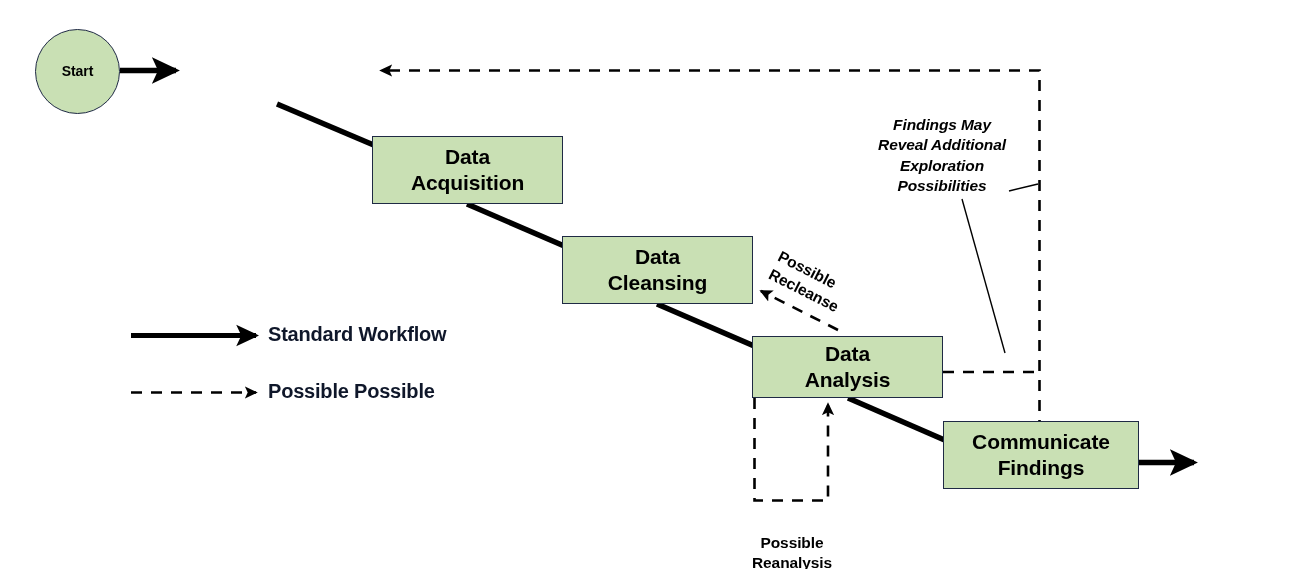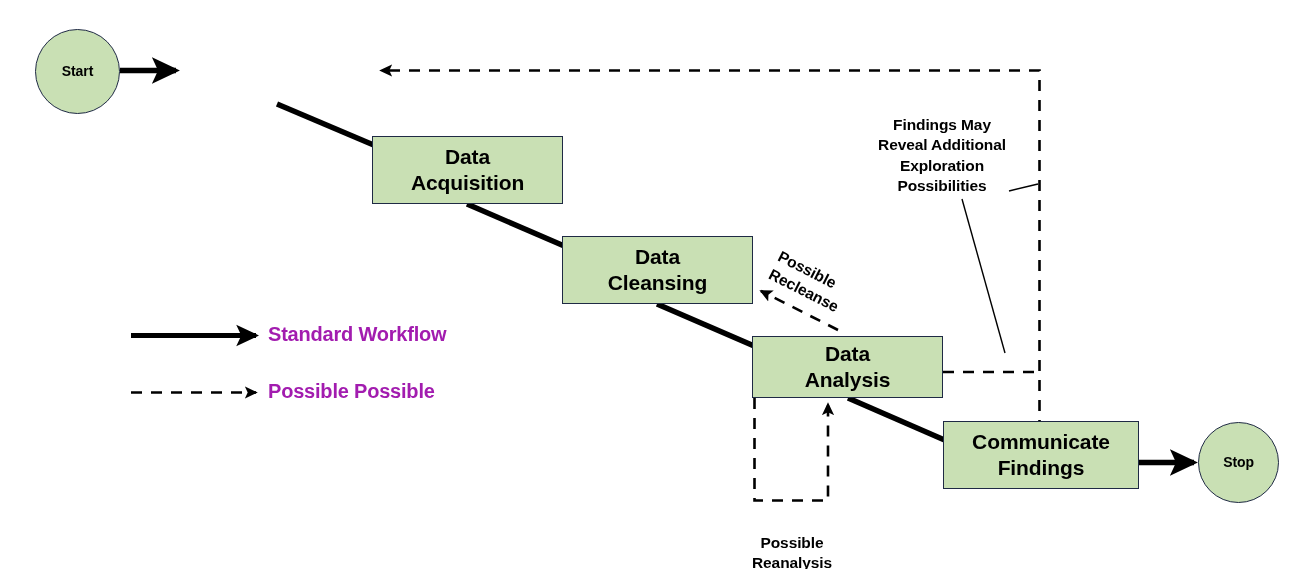--- a/index.html
+++ b/index.html
@@ -66,21 +66,21 @@
   .annot.rot {
     transform-origin: left top;
     white-space: pre-line;
     text-align: left;
   }
   .legend-label {
     position: absolute;
     font-family: "Liberation Sans", sans-serif;
     font-weight: bold;
     font-size: 20px;
-    color: #a21caf;
+    color: #0f172a;
     white-space: nowrap;
     letter-spacing: -0.2px;
   }
 </style>
 </head>
 <body>
 
 <div id="canvas">
 
   <svg class="layer" viewBox="0 0 1292 569">
@@ -142,35 +142,32 @@
   <div class="node box" style="left:752px; top:336px; width:191px; height:62px;">
     <span class="label">Data
 Analysis</span>
   </div>
 
   <div class="node box" style="left:943px; top:421px; width:196px; height:68px;">
     <span class="label">Communicate
 Findings</span>
   </div>
 
-  <div class="node terminator" style="left:1198px; top:422px; width:81px; height:81px;">
-    <span class="label">Stop</span>
-  </div>
 
   <div class="annot rot center" style="left:793px; top:228px; width:130px; transform: rotate(27deg);">
     <span>Possible
 Recleanse</span>
   </div>
 
   <div class="annot center" style="left:722px; top:512px; width:140px;">
     <span>Possible
 Reanalysis</span>
   </div>
 
-  <div class="annot center" style="left:866px; top:94px; width:152px;">
+  <div class="annot center" style="left:866px; top:94px; width:152px;font-style:italic;">
     <span>Findings May
 Reveal Additional
 Exploration
 Possibilities</span>
   </div>
 
   <div>
     <div class="legend-label" style="left:268px; top:323px;">
       <span>Standard Workflow</span>
     </div>

